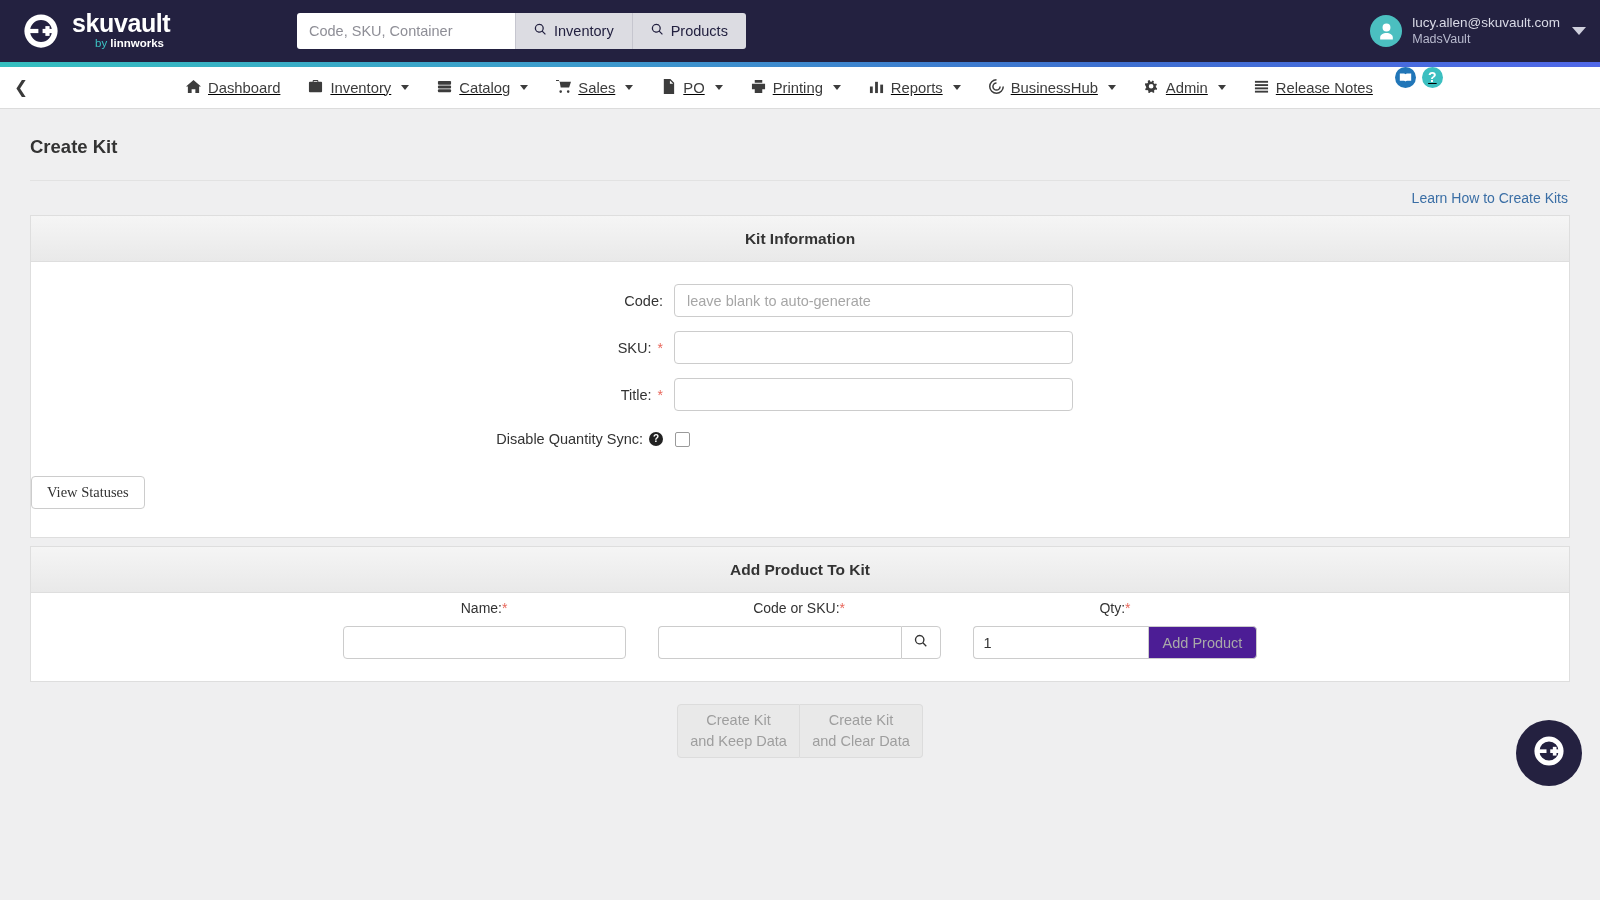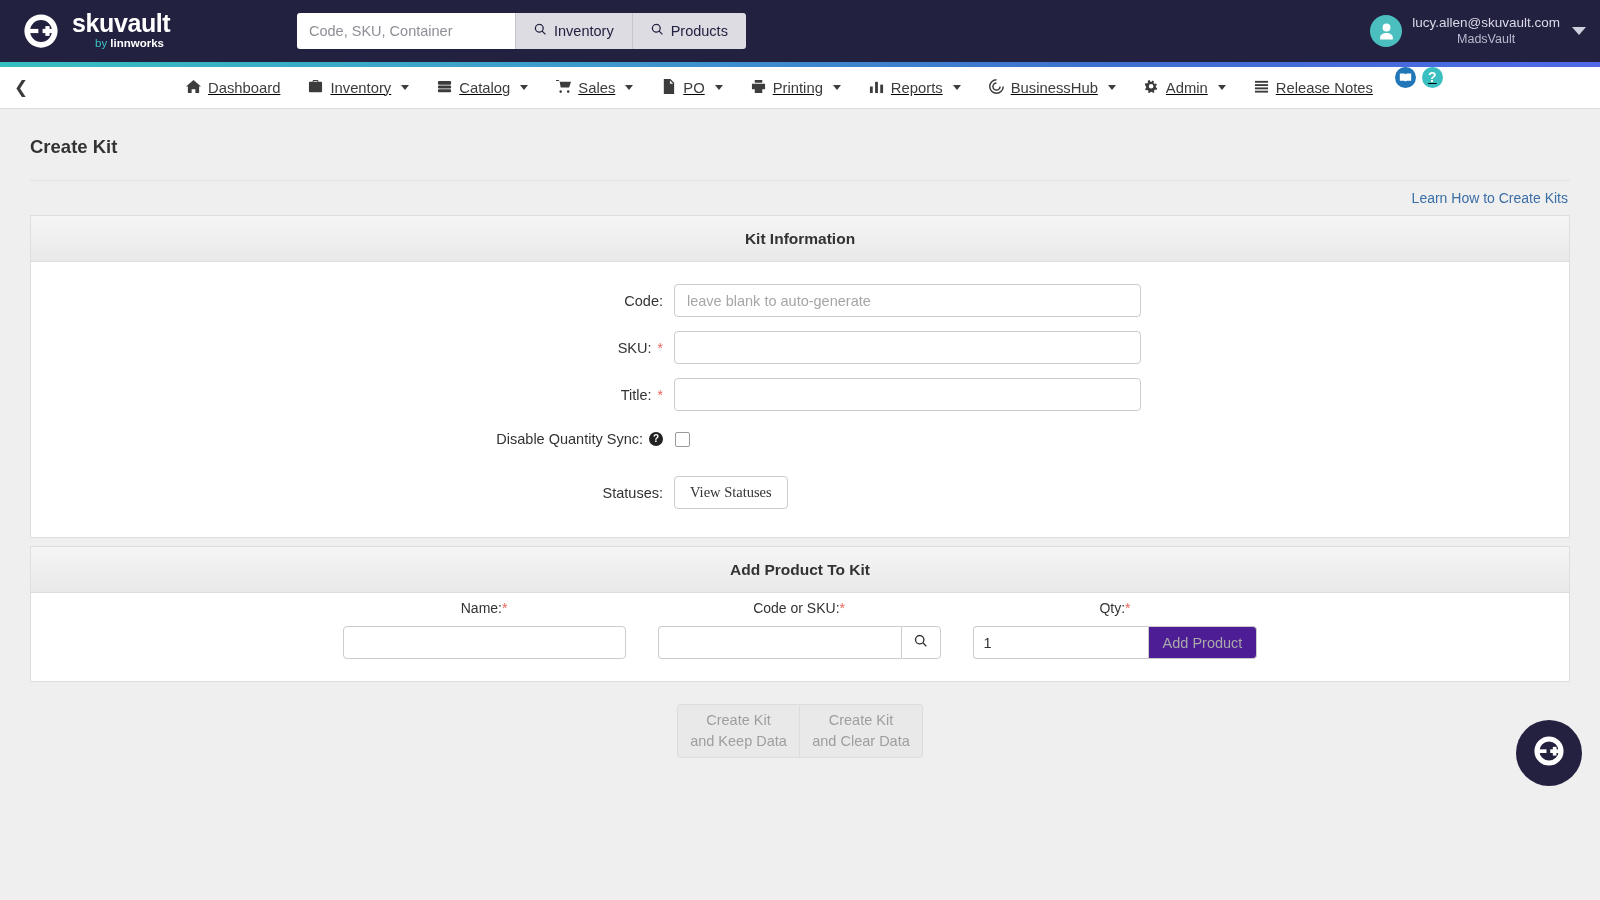--- a/index.html
+++ b/index.html
@@ -88,21 +88,21 @@
     gap: 10px;
     cursor: pointer;
   }
   .avatar {
     width: 32px; height: 32px; border-radius: 50%;
     background: #4bbfc0;
     display: flex; align-items: center; justify-content: center;
     flex: none;
   }
   .avatar svg { width: 19px; height: 19px; fill: #fff; }
-  .user-lines { line-height: 1.25; text-align: center; }
+  .user-lines { line-height: 1.25; text-align: left; }
   .user-email { color: #d9dae6; font-size: 13.5px; display: block; }
   .user-org { color: #b8bace; font-size: 12.5px; display: block; }
   .caret-dn {
     width: 0; height: 0;
     border-left: 7px solid transparent;
     border-right: 7px solid transparent;
     border-top: 8px solid #cfd0dd;
     margin-left: 2px;
   }
 
@@ -236,21 +236,21 @@
   .req { color: #e8665a; font-size: 14px; }
   .help-dot {
     width: 14px; height: 14px; border-radius: 50%;
     background: #222; color: #fff;
     font-size: 10px; font-weight: bold;
     display: inline-flex; align-items: center; justify-content: center;
     cursor: pointer;
     line-height: 1;
   }
   .txt-input {
-    width: 467px;
+    width: 399px;
     height: 33px;
     border: 1px solid #ccc;
     border-radius: 4px;
     padding: 0 12px;
     font-size: 14.5px;
     color: #333;
     outline: none;
     font-family: "Liberation Sans", sans-serif;
     background: #fff;
   }
@@ -607,23 +607,20 @@
 
       <div class="form-row" style="margin-top:20px;margin-bottom:29px;">
         <div class="form-label">
           <span>Disable Quantity Sync:</span>
           <span class="help-dot">?</span>
         </div>
         <span class="chk"></span>
       </div>
 
       <div class="form-row" style="margin-bottom:2px;">
-        <div class="form-label">
-          <span>Statuses:</span>
-        </div>
         <button class="btn-plain">View Statuses</button>
       </div>
 
     </div>
   </div>
 
   <div class="panel" style="margin-top:8px;">
     <div class="panel-header">Add Product To Kit</div>
     <div class="addprod-body">
 

